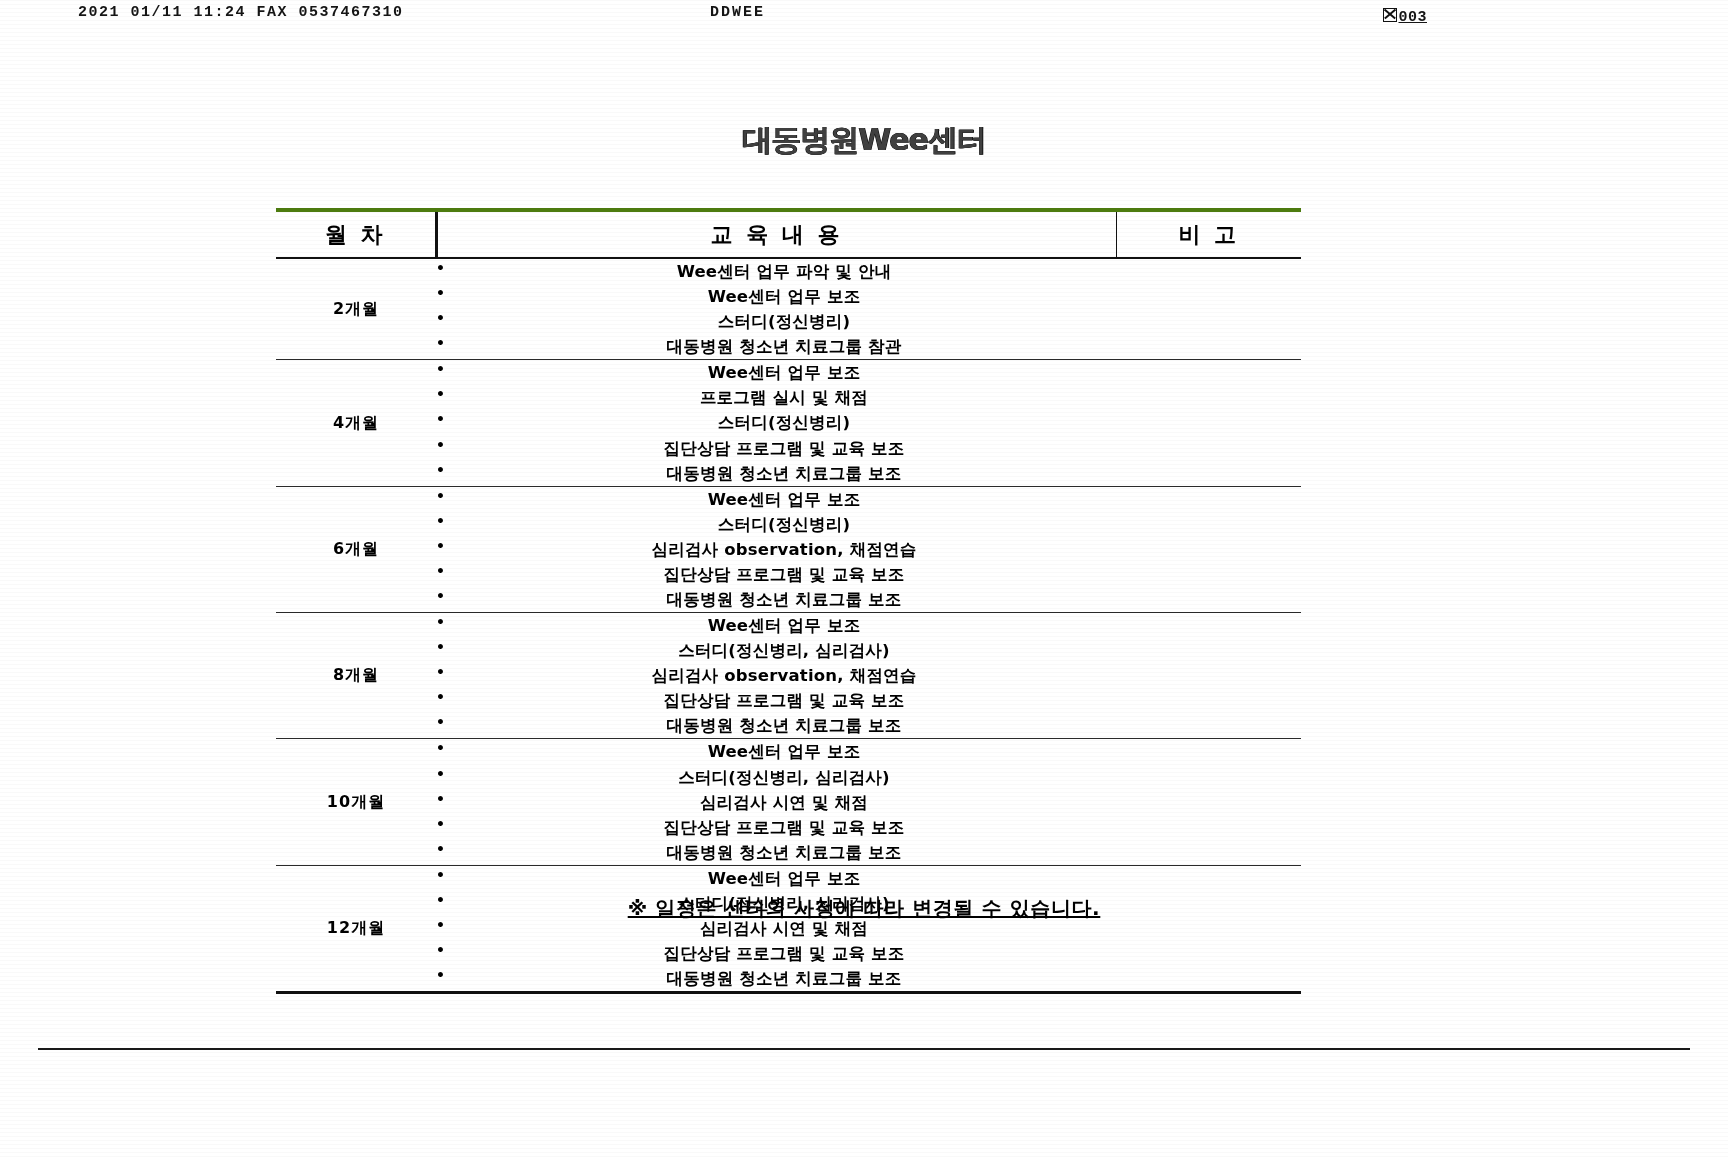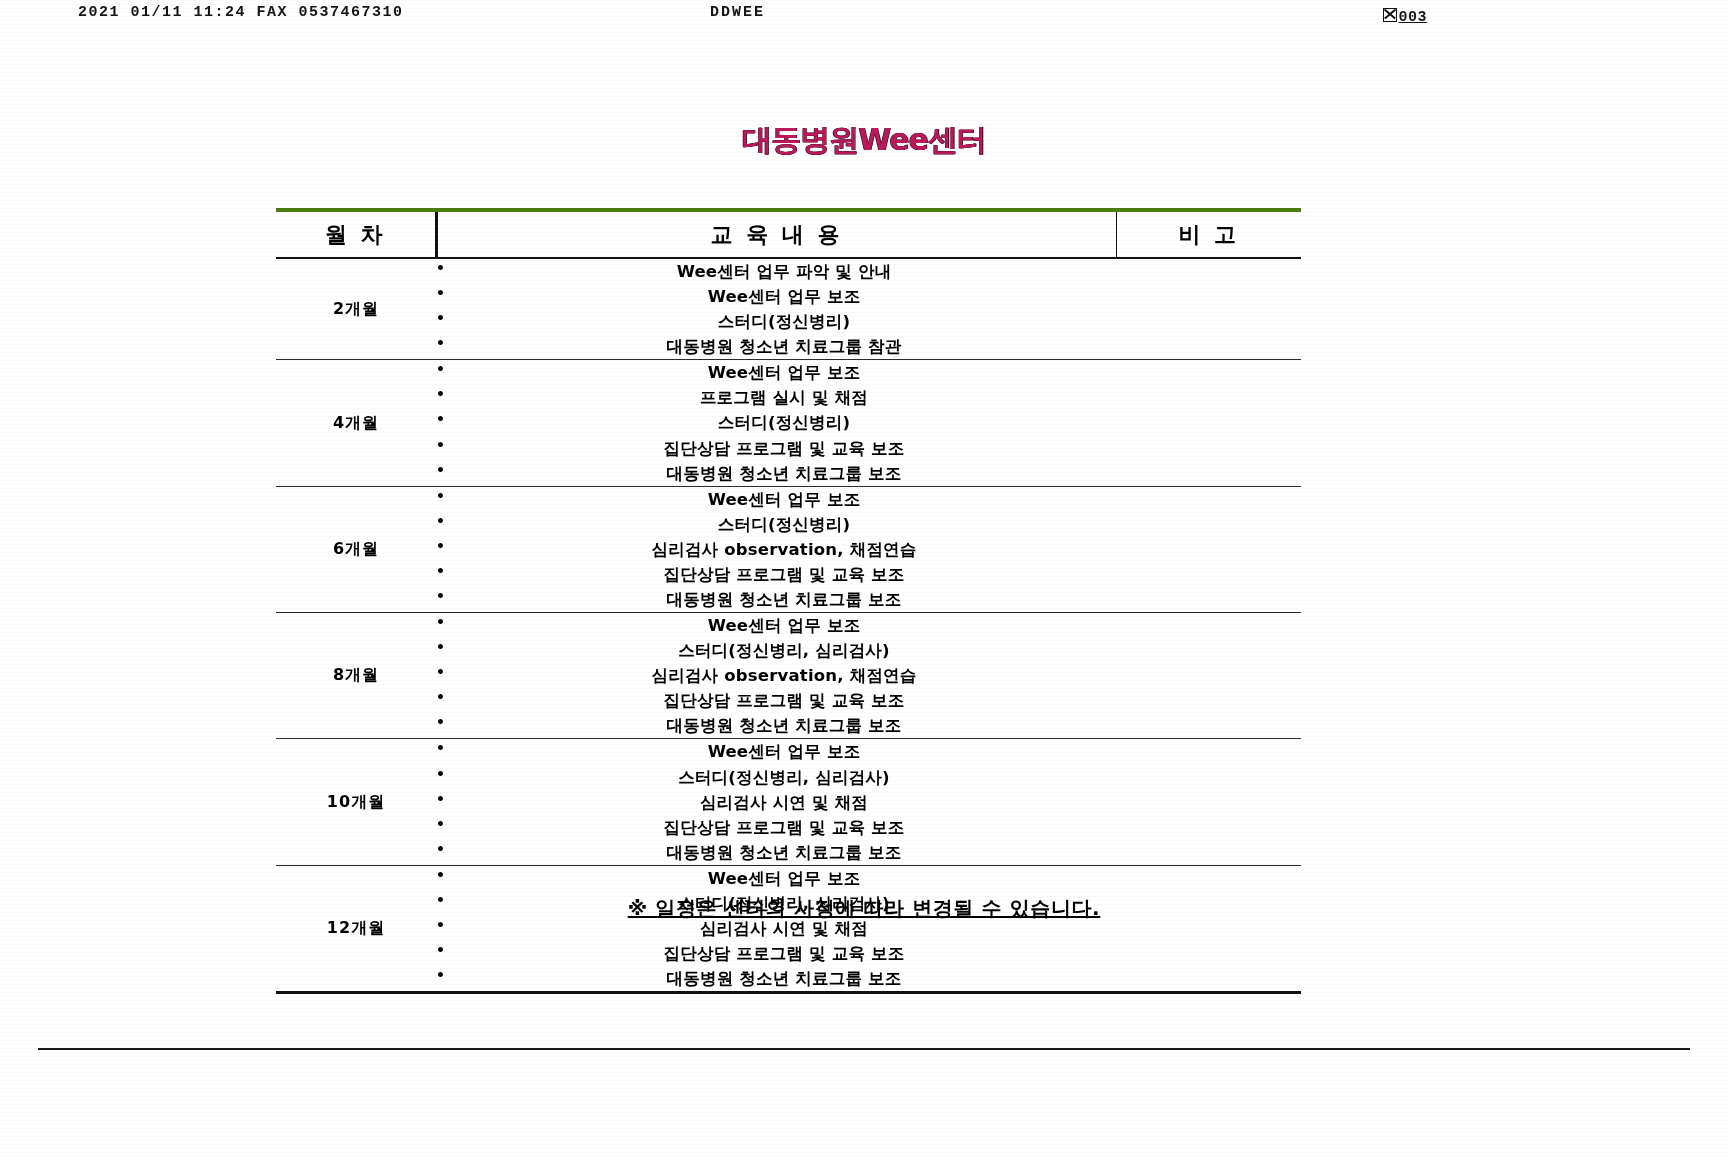--- a/index.html
+++ b/index.html
@@ -74,21 +74,21 @@
 
   
   .doc-title {
     position: absolute;
     top: 124px;
     left: 0;
     width: 1728px;
     text-align: center;
     font-family: "DejaVu Sans", sans-serif;
     font-weight: bold;
-    color: #be185d;
+    color: #404040;
     line-height: 1.06;
     letter-spacing: -1px;
   }
   .doc-title .l1 {
     font-size: 30px;
     display: block;
     text-shadow: 0.6px 0 0 #000, -0.4px 0.4px 0 #000;
   }
   .doc-title .l2 {
     font-size: 30px;

